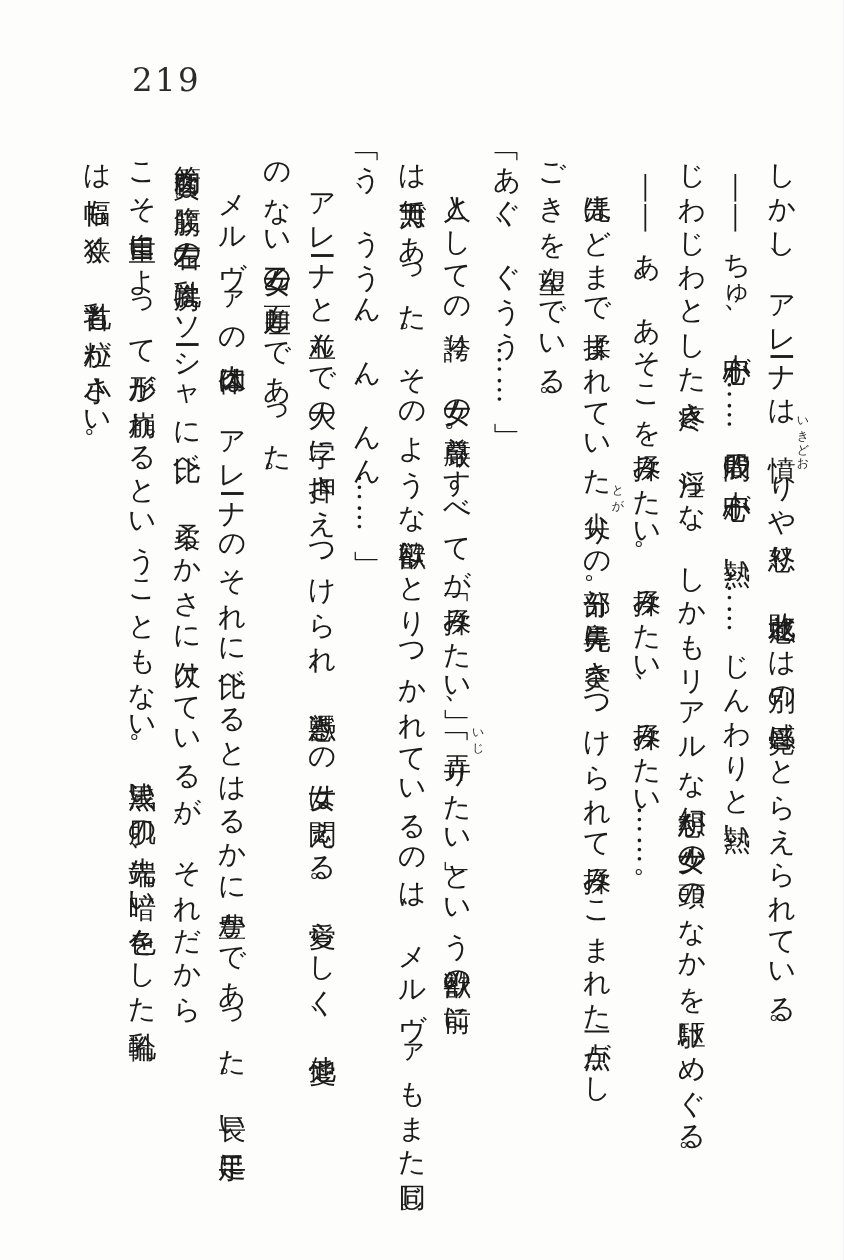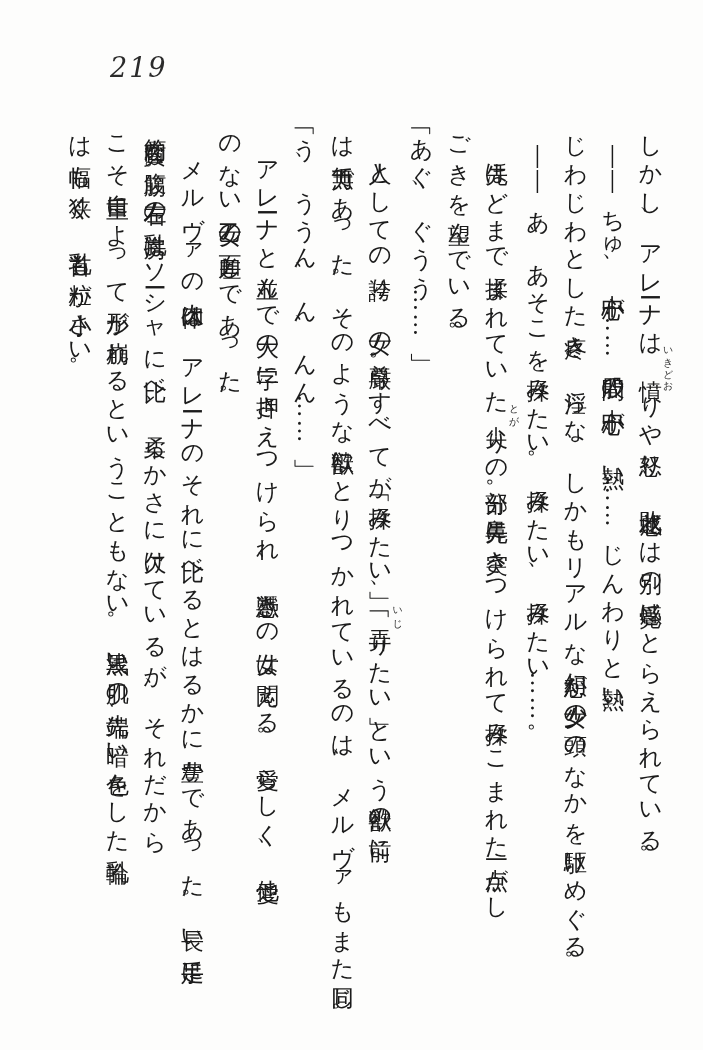--- a/index.html
+++ b/index.html
@@ -13,21 +13,20 @@
     height: 1050px;
     background: #fdfdfc;
     overflow: hidden;
     font-family: "DejaVu Serif", "Liberation Serif", serif;
   }
   .page-number {
     position: absolute;
     left: 110px;
     top: 52px;
     font-family: "DejaVu Serif", "Liberation Serif", serif;
-    font-style: italic;
     font-size: 27px;
     letter-spacing: 2px;
     color: #2b2b2b;
   }
   .text-block {
     position: absolute;
     top: 120px;
     right: 30px;
     height: 930px;
     writing-mode: vertical-rl;

